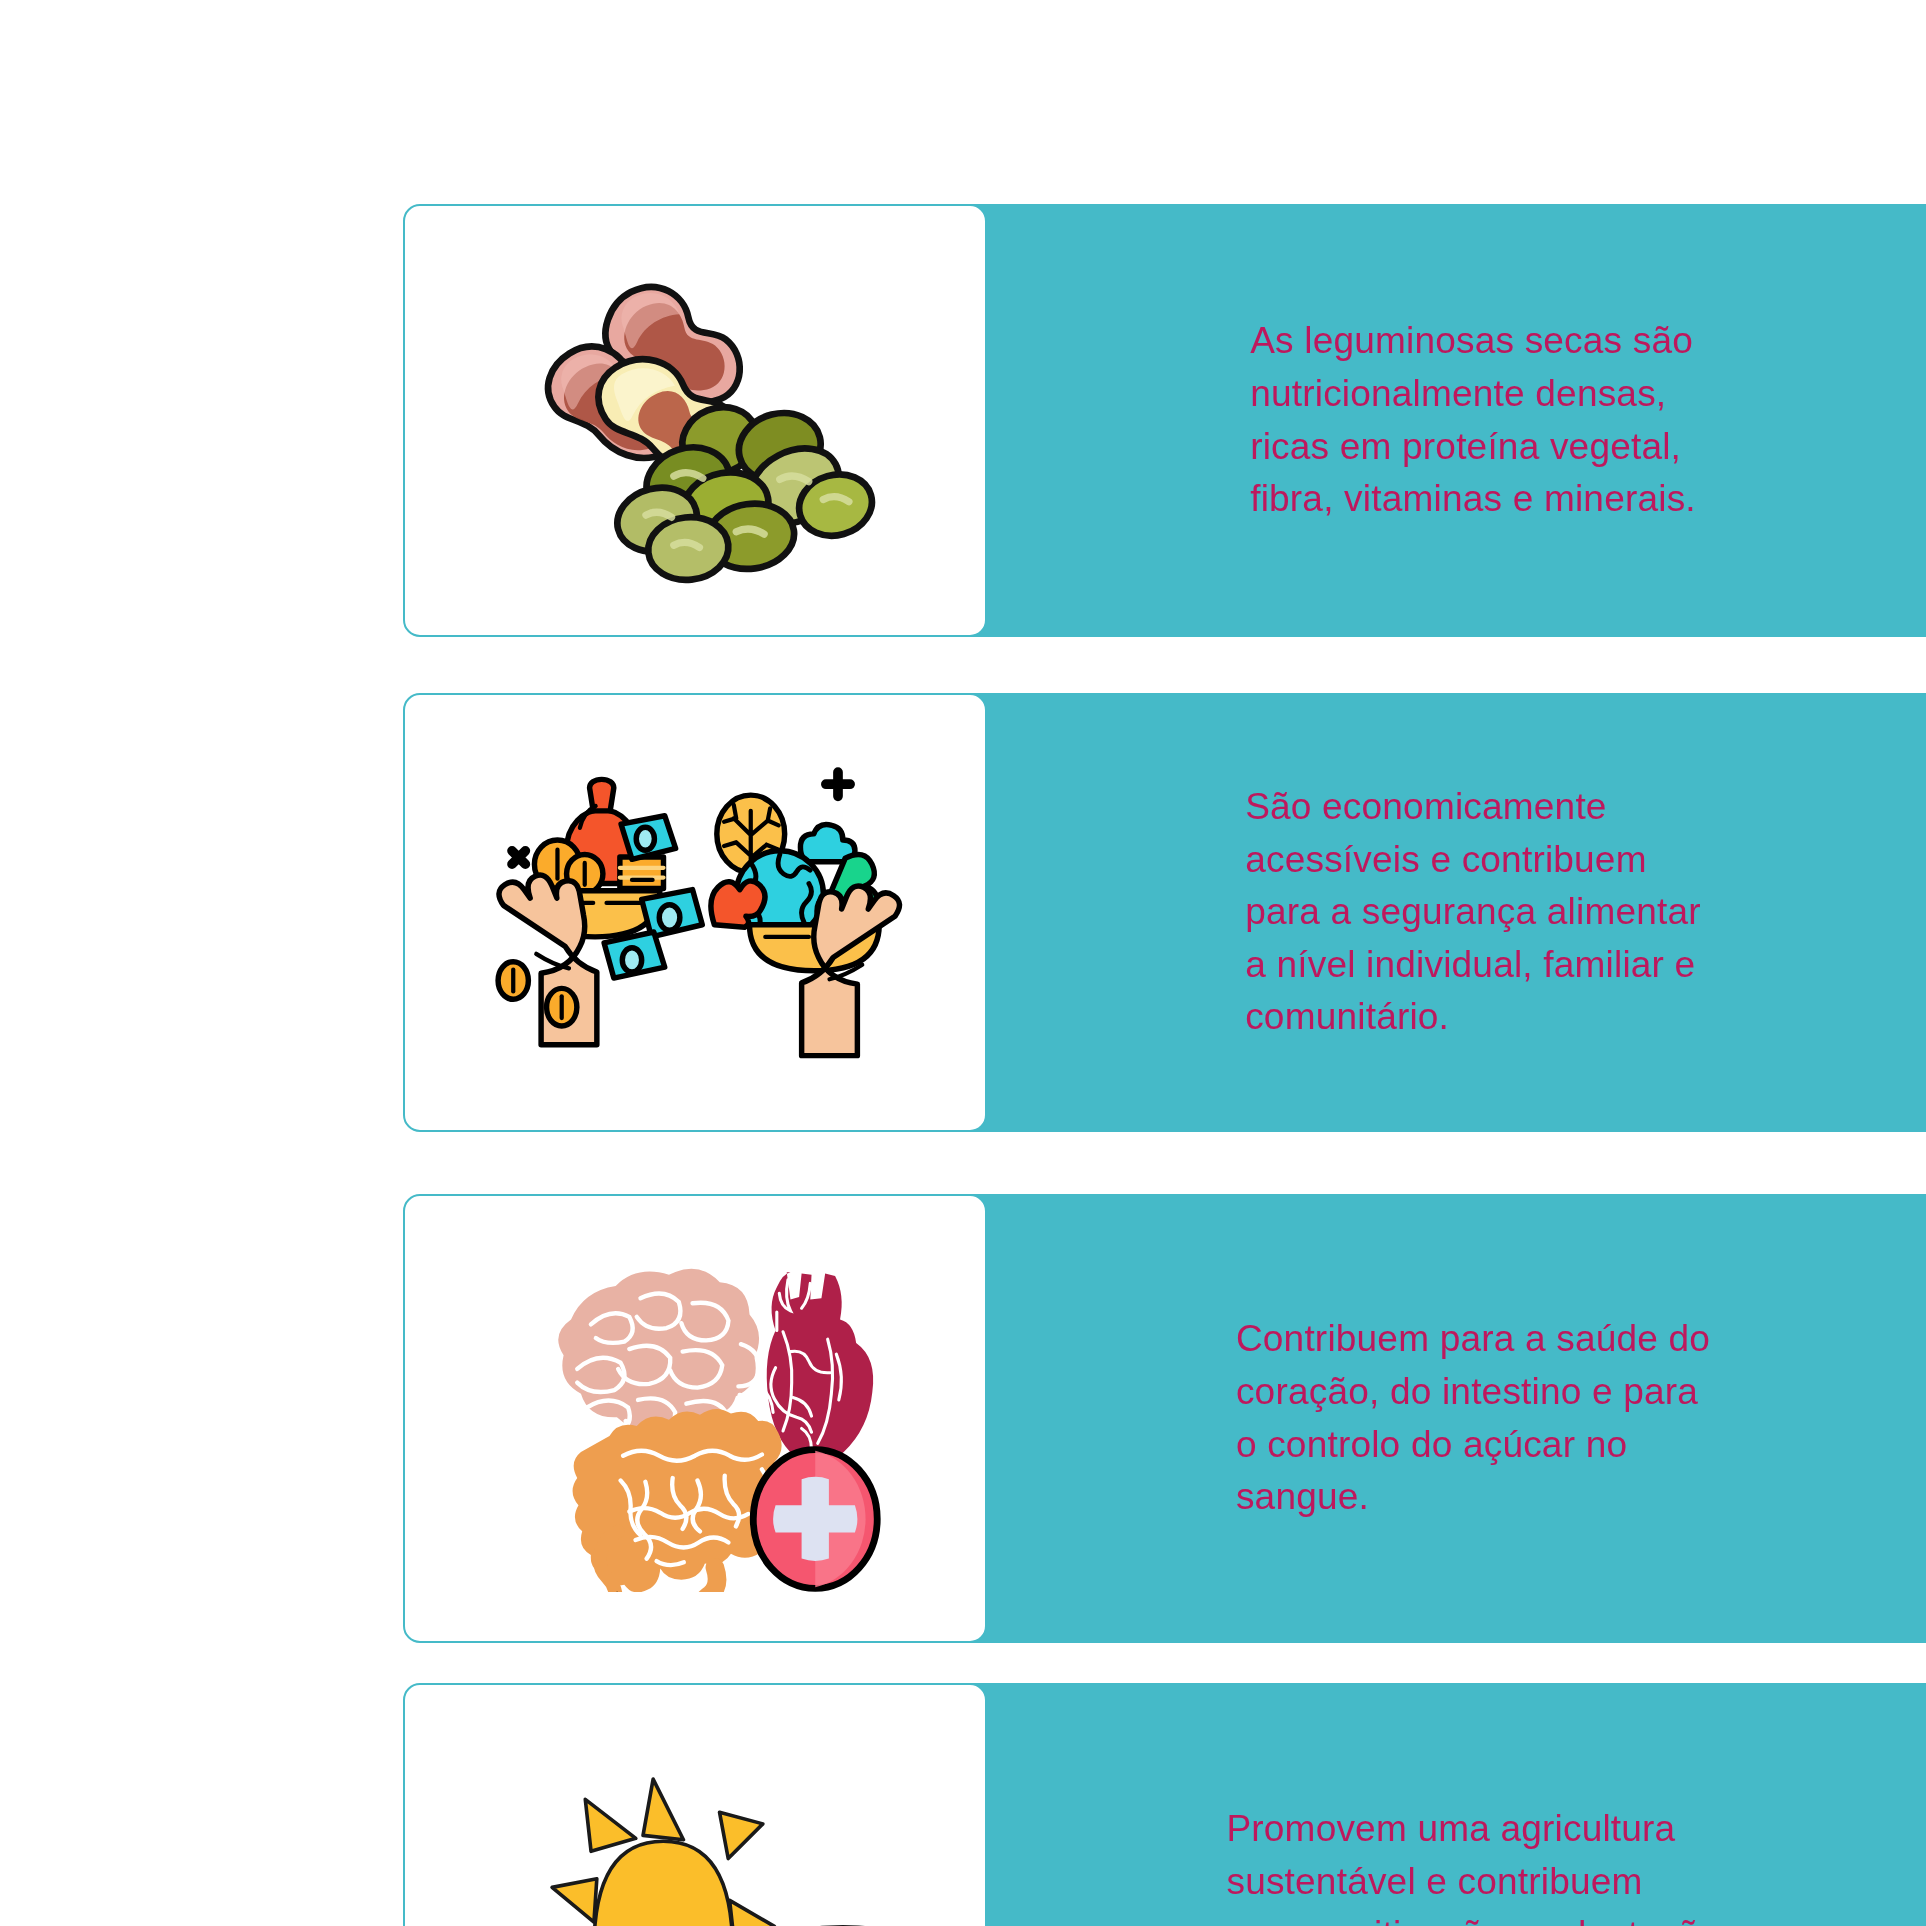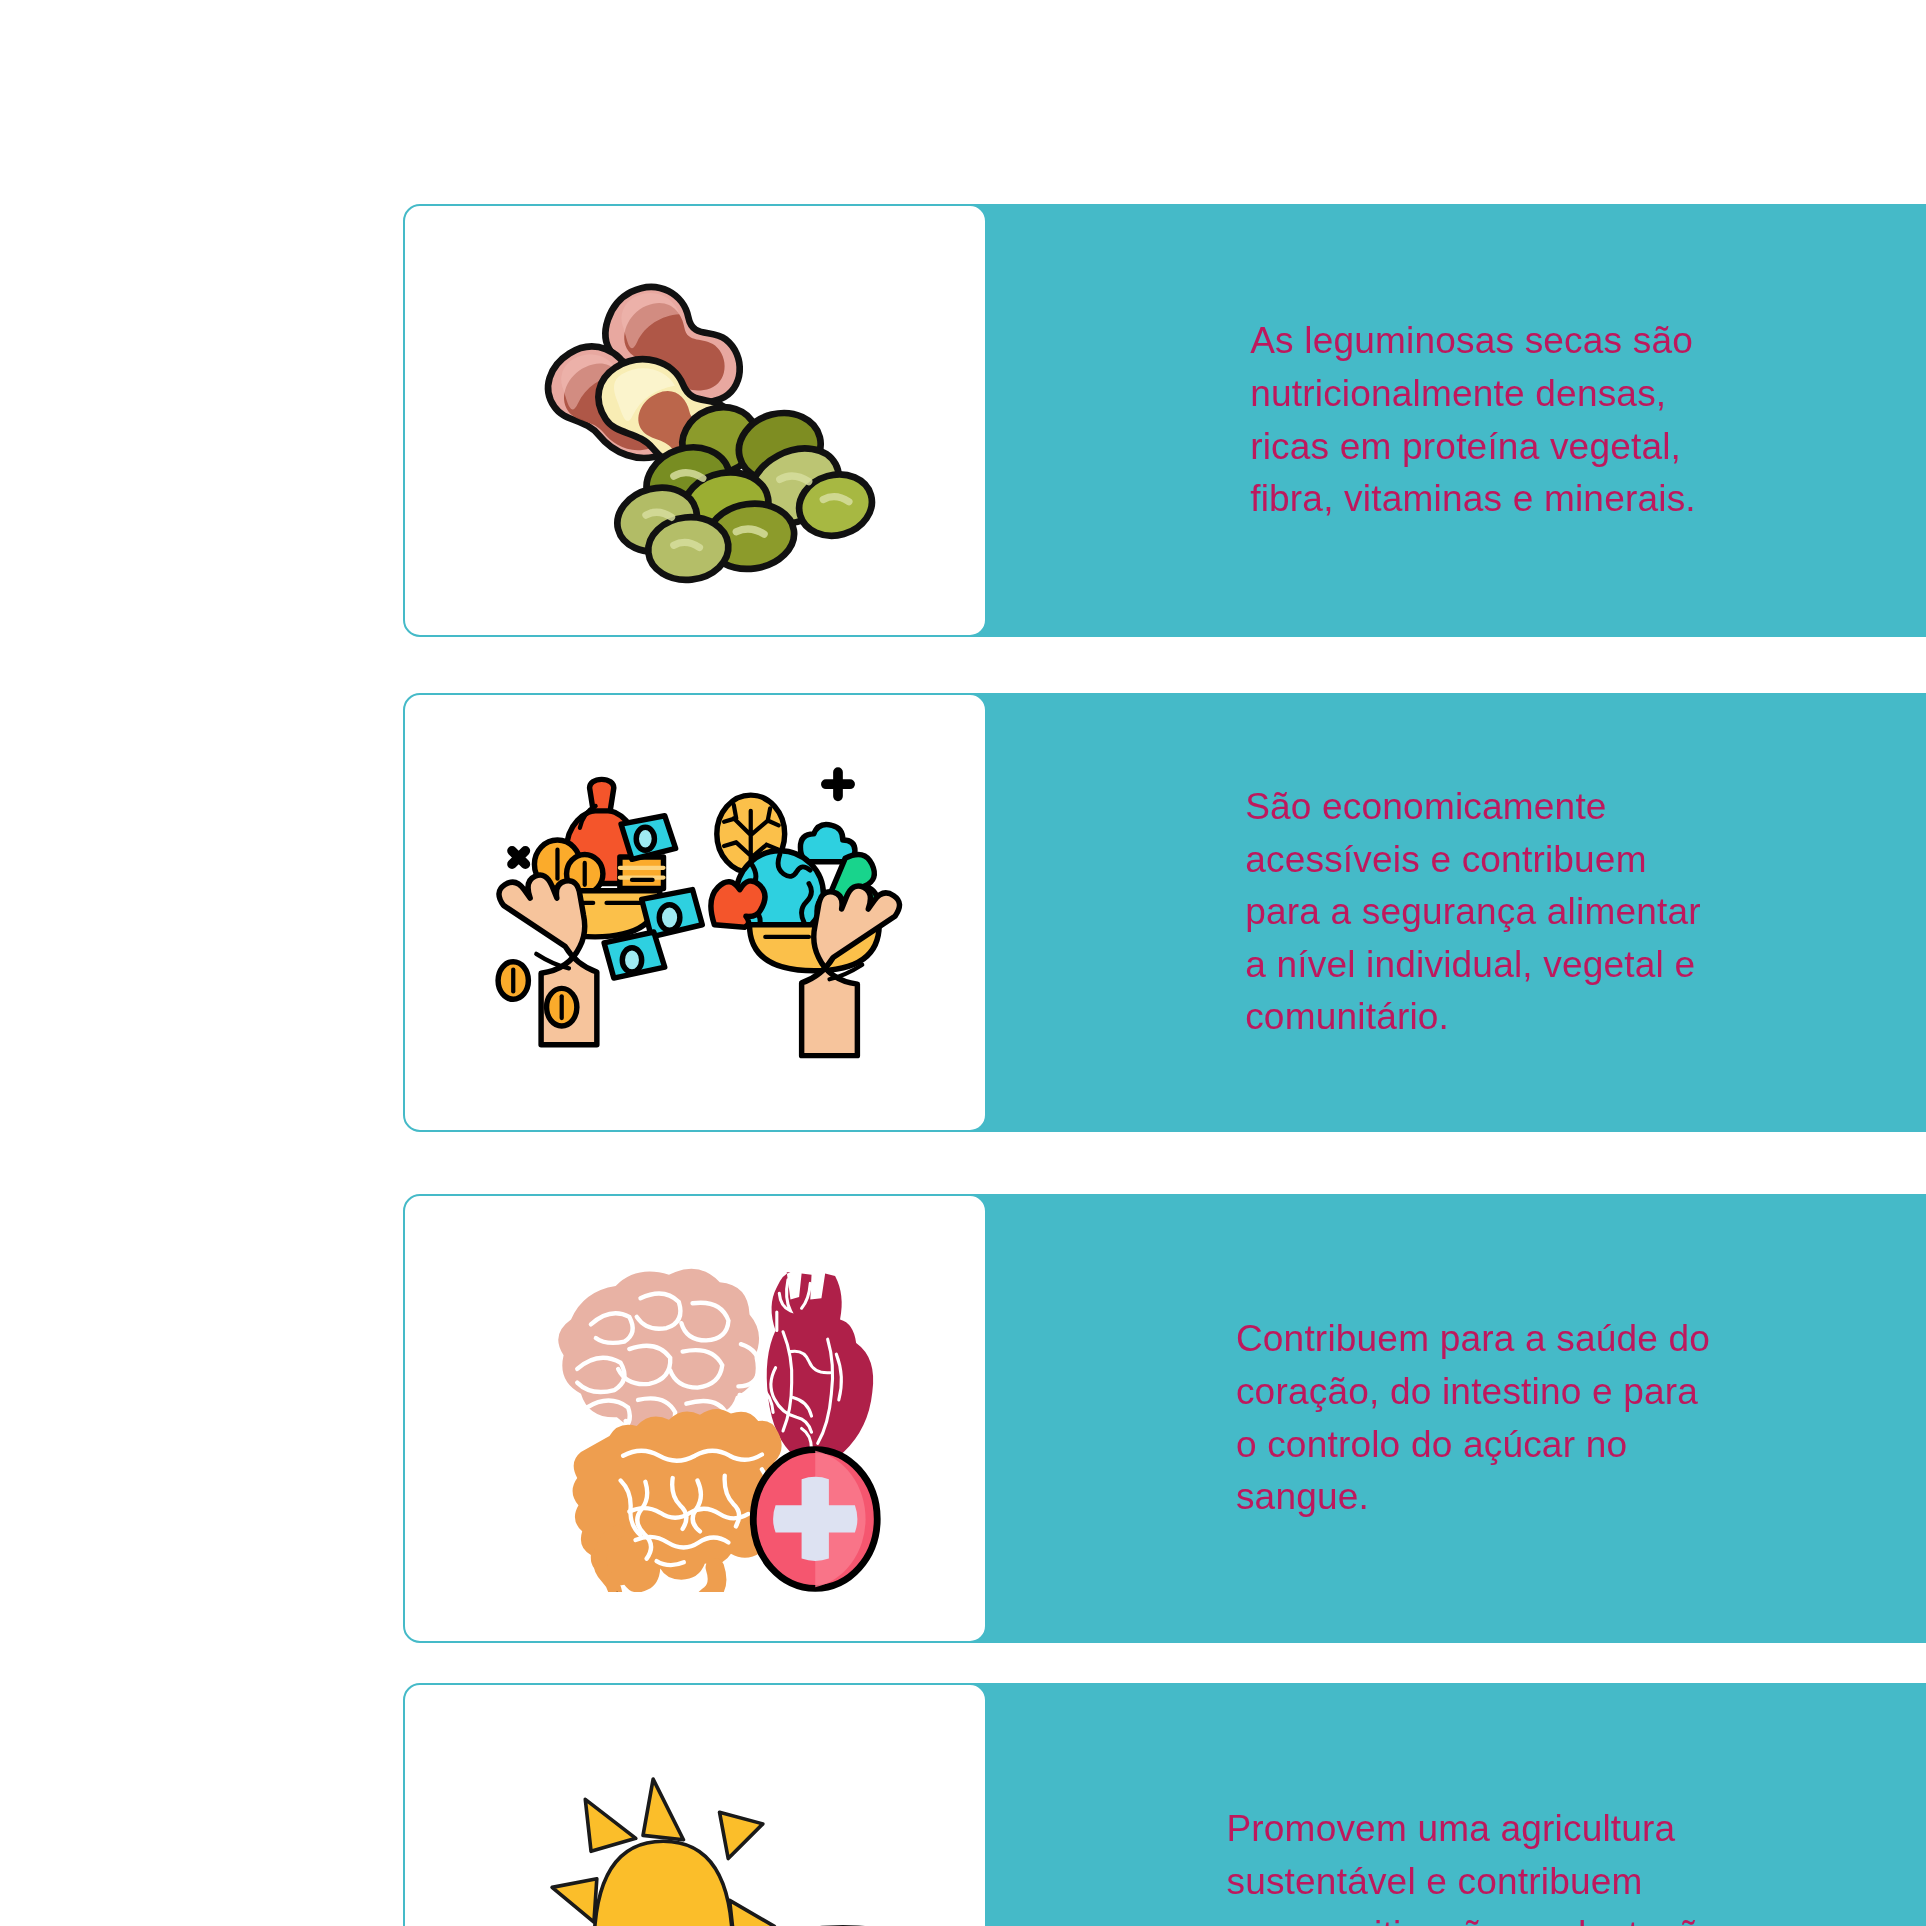--- a/index.html
+++ b/index.html
@@ -221,21 +221,21 @@
 
             <path d="M596 48 l0 40 M576 68 l40 0" fill="none" stroke="#000000" stroke-width="16" stroke-linecap="round"></path>
           </g>
         </svg>
       </div>
     </div>
     <div class="text-panel">
       <div class="caption">São economicamente
 acessíveis e contribuem
 para a segurança alimentar
-a nível individual, vegetal e
+a nível individual, familiar e
 comunitário.</div>
     </div>
   </div>
 
   <div class="row" style="top:1194px;height:449px;">
     <div class="teal-panel"></div>
     <div class="icon-card">
       <div class="icon-wrap">
         <svg viewBox="0 0 640 560" xmlns="http://www.w3.org/2000/svg">
 

